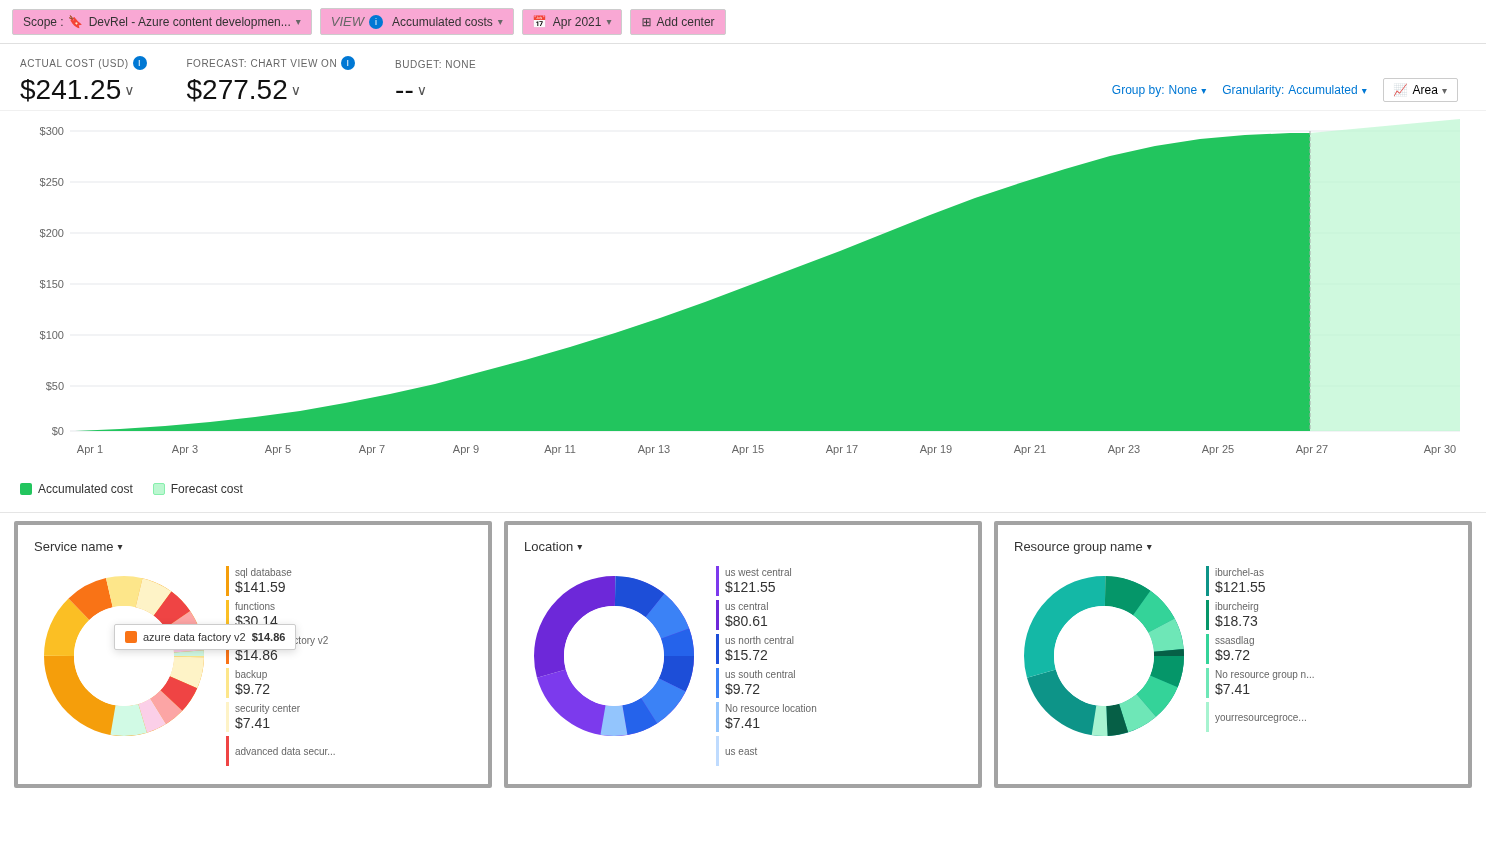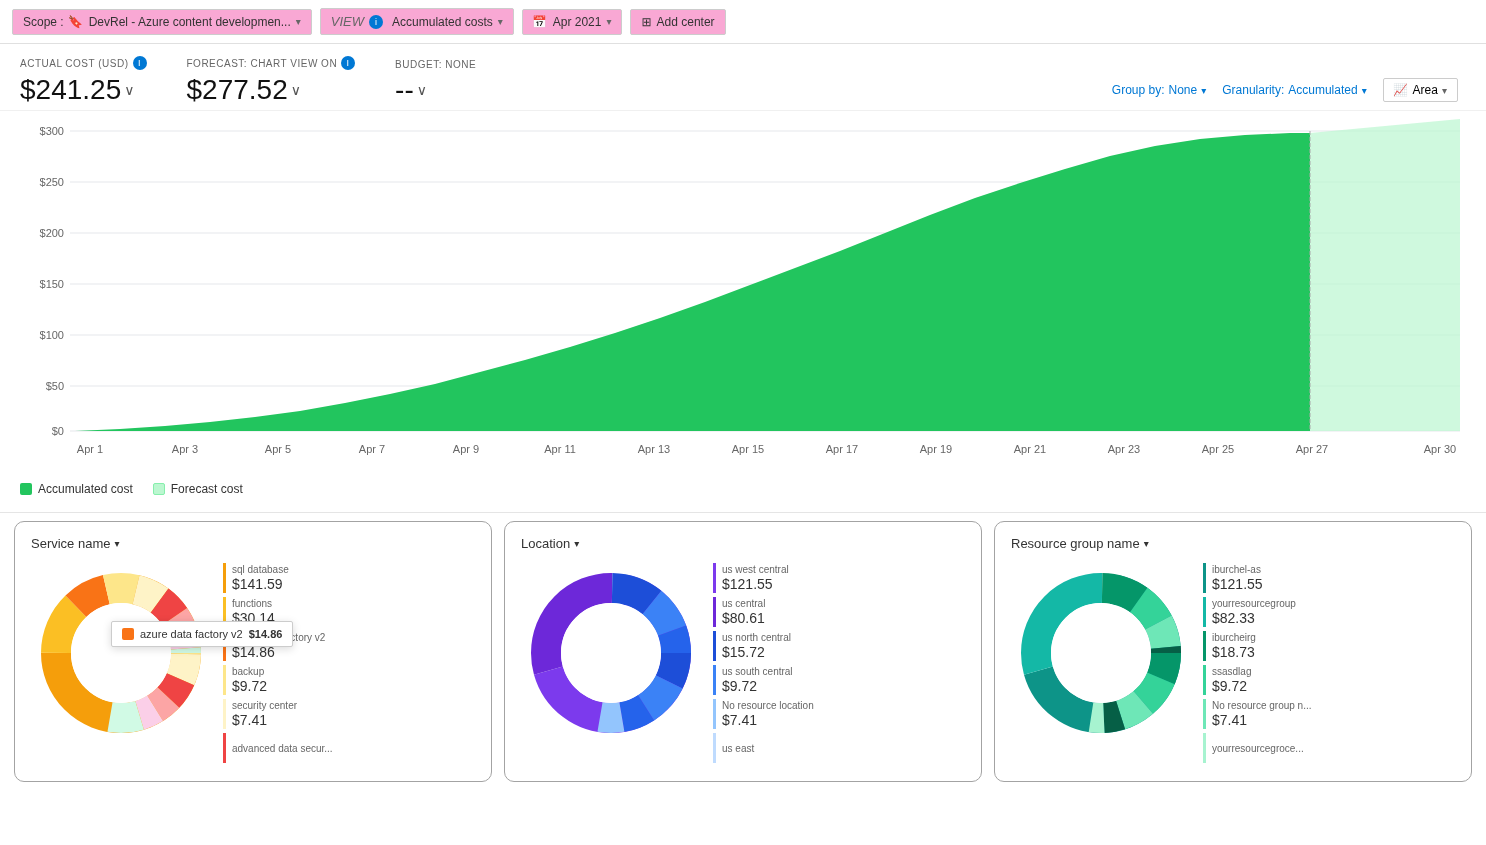--- a/index.html
+++ b/index.html
@@ -49,22 +49,22 @@
     }
     .legend-item { display: flex; align-items: center; gap: 6px; font-size: 12px; }
     .legend-dot { width: 12px; height: 12px; border-radius: 2px; }
 
     
     .panels-row {
       display: flex; gap: 0; border-top: 1px solid #e5e5e5;
       padding: 0 8px; margin-top: 4px;
     }
     .panel {
-      flex: 1; padding: 14px 16px; border: 1px solid #a3a3a3;
-      border-radius: 10px; margin: 8px 6px; background: #fff;
+      flex: 1; padding: 14px 16px; border: 4px solid #a3a3a3;
+      border-radius: 2px; margin: 8px 6px; background: #fff;
       min-height: 260px;
     }
     .panel-title {
       display: flex; align-items: center; gap: 4px;
       font-size: 13px; font-weight: 500; margin-bottom: 12px;
       cursor: pointer;
     }
 
     
     .panel-content { display: flex; gap: 12px; align-items: flex-start; }
@@ -379,27 +379,20 @@
       </div>
       <div class="legend-list">
         <div class="legend-row">
           <span class="legend-bar" style="background:#0d9488;"></span>
           <div>
             <div class="legend-entry-label">iburchel-as</div>
             <div class="legend-entry-value">$121.55</div>
           </div>
         </div>
         <div class="legend-row">
-          <span class="legend-bar" style="background:#14b8a6;"></span>
-          <div>
-            <div class="legend-entry-label">yourresourcegroup</div>
-            <div class="legend-entry-value">$82.33</div>
-          </div>
-        </div>
-        <div class="legend-row">
           <span class="legend-bar" style="background:#059669;"></span>
           <div>
             <div class="legend-entry-label">iburcheirg</div>
             <div class="legend-entry-value">$18.73</div>
           </div>
         </div>
         <div class="legend-row">
           <span class="legend-bar" style="background:#34d399;"></span>
           <div>
             <div class="legend-entry-label">ssasdlag</div>

